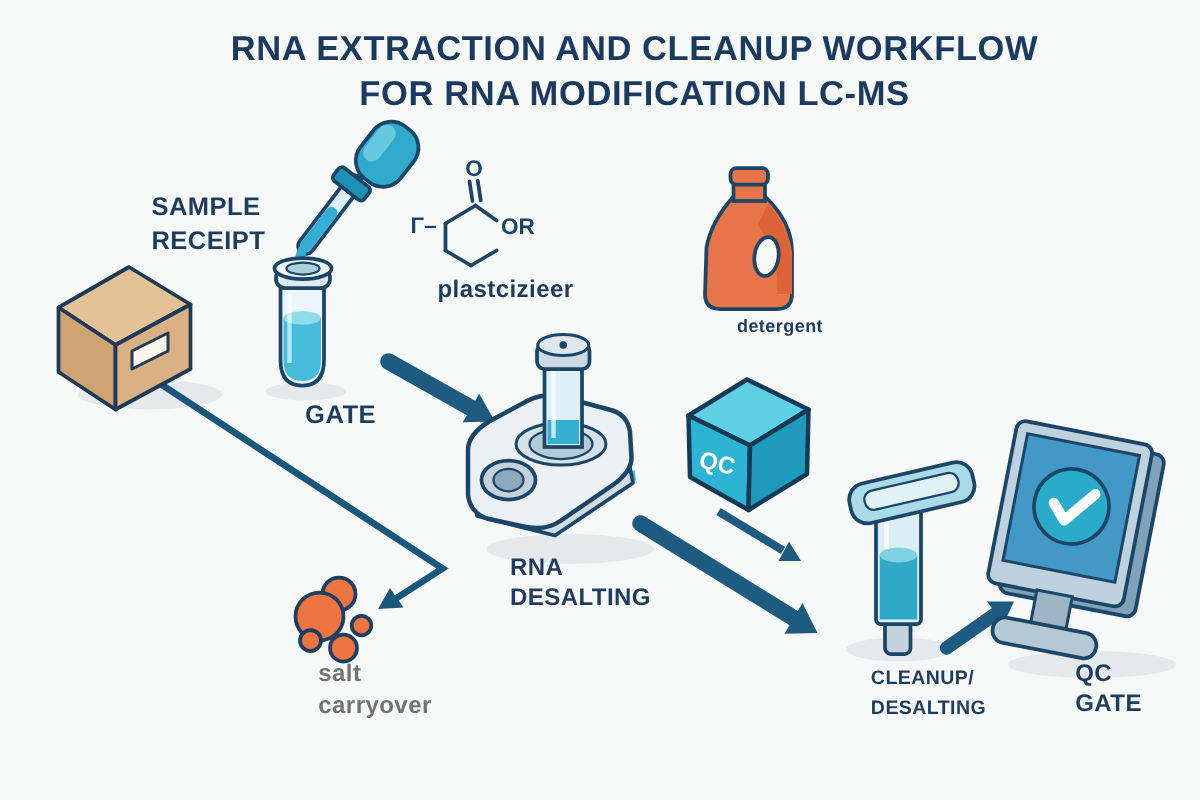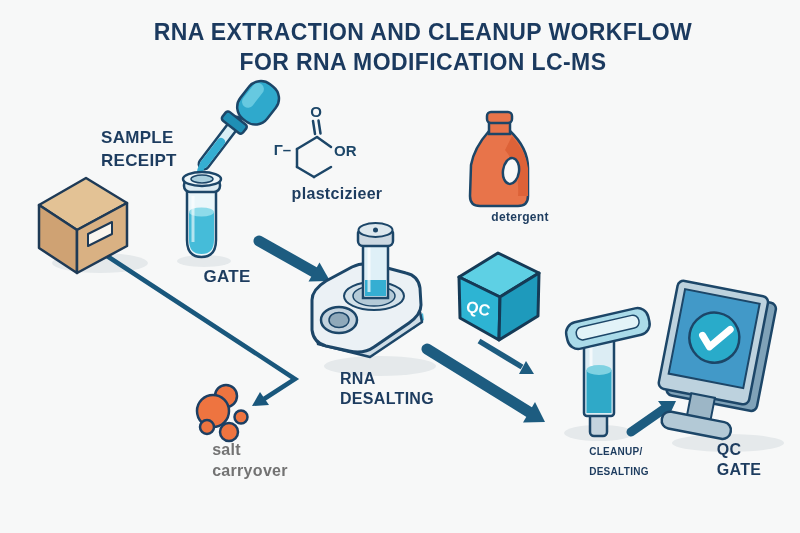--- a/index.html
+++ b/index.html
@@ -15,21 +15,21 @@
     padding-left:46px;
   }
   .center{transform:translateX(-50%);text-align:left;}
   #title{left:0;right:0;top:17px;text-align:center;font-size:23px;line-height:30px;color:#1b3a5f;letter-spacing:.4px;}
   #lbl-sample{left:55px;top:126px;font-size:17px;line-height:23px;text-align:left;}
   #lbl-lysis{left:204px;top:267px;font-size:17px;}
   #lbl-plast{left:314px;top:185px;font-size:16px;}
   #lbl-detergent{left:497px;top:210px;font-size:12px;}
   #lbl-extraction{left:364px;top:369px;font-size:16px;line-height:20px;}
   #lbl-salt{left:227px;top:439px;font-size:16px;line-height:21px;color:#737373;}
-  #lbl-cleanup{left:596px;top:442px;font-size:10px;line-height:20px;}
+  #lbl-cleanup{left:596px;top:442px;font-size:13px;line-height:20px;}
   #lbl-qcgate{left:716px;top:440px;font-size:16px;line-height:20px;}
   svg text{font-family:"Liberation Sans",sans-serif;font-weight:bold;}
 </style>
 </head>
 <body>
 
 <div id="stage">
 
 <svg id="scene" width="800" height="533" viewBox="0 0 800 533">
 

